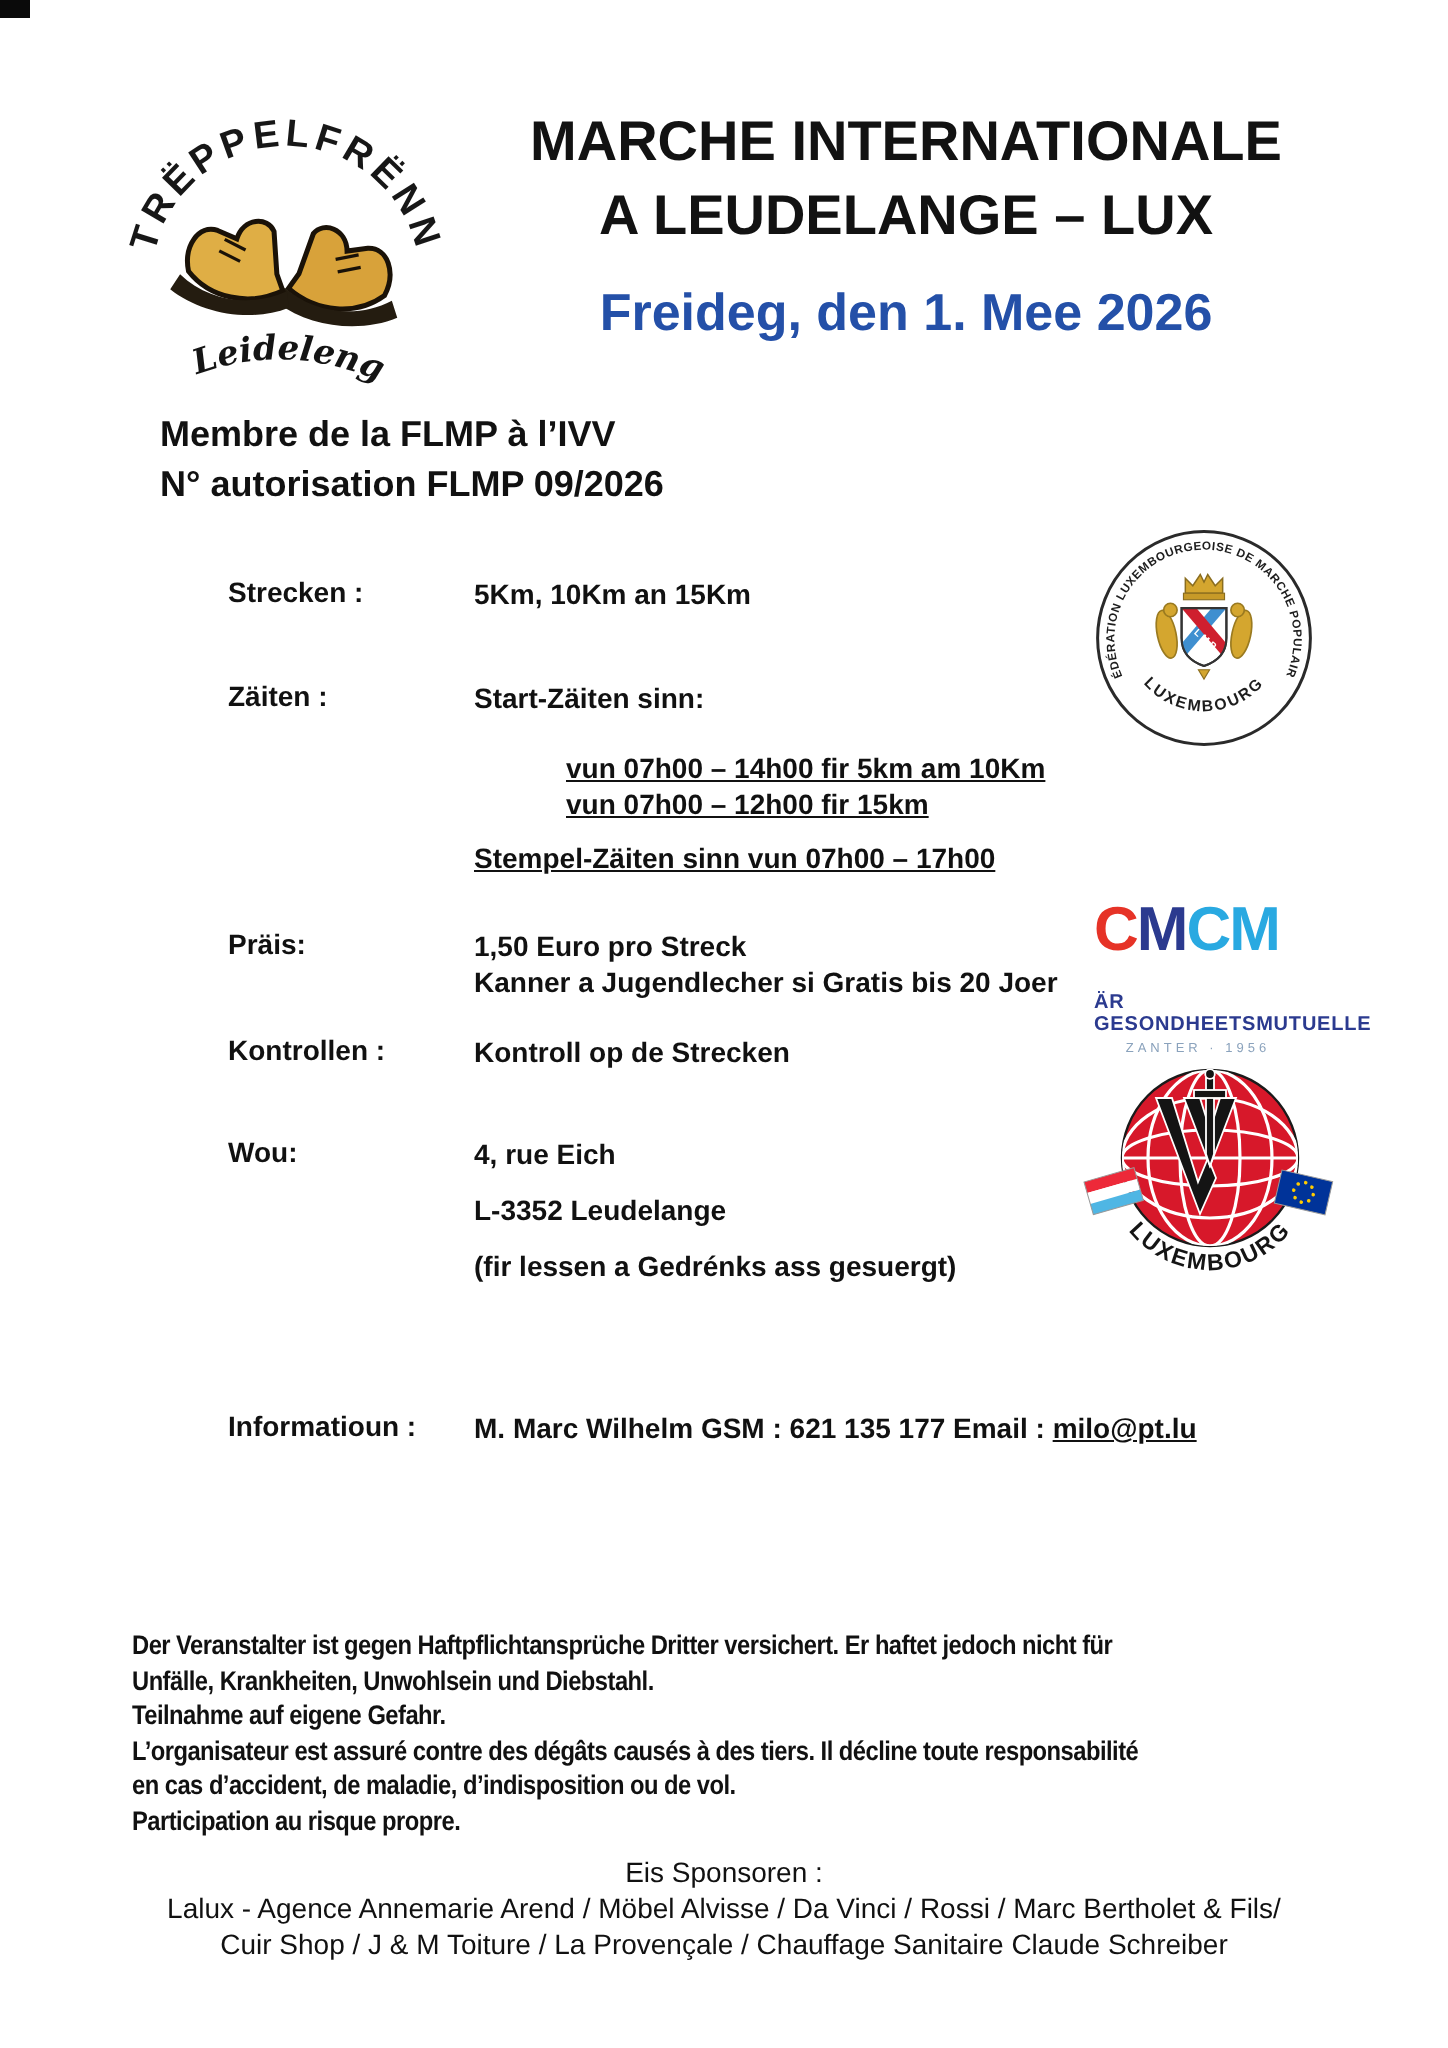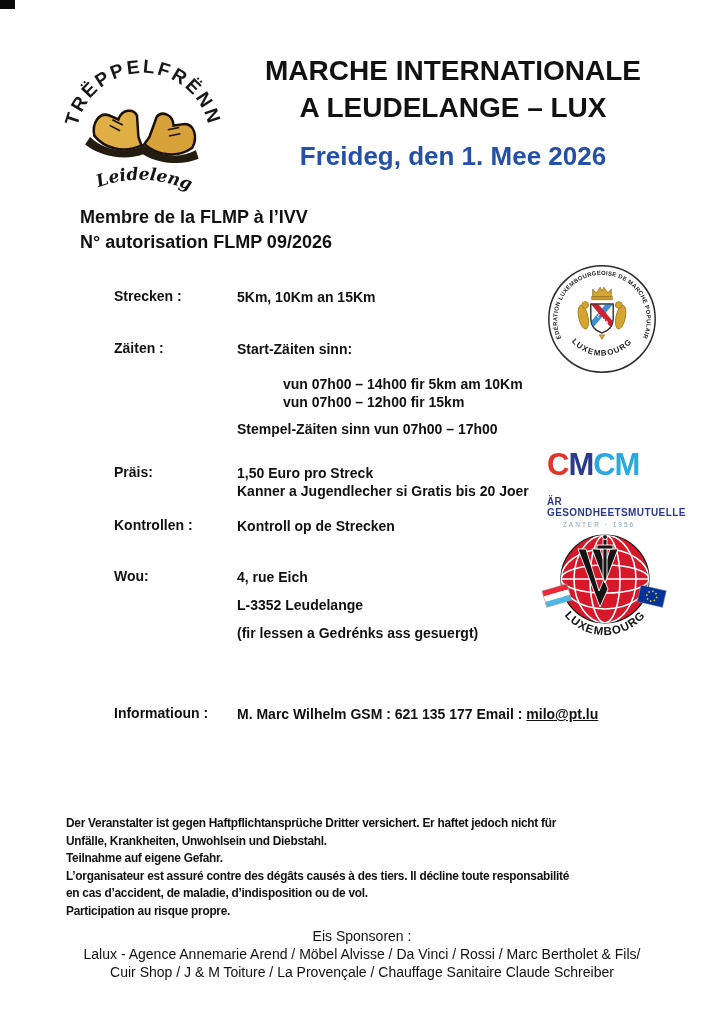--- a/index.html
+++ b/index.html
@@ -11,21 +11,21 @@
   
   .title-block{left:236px;top:52px;width:434px;text-align:center;}
   .title-line{font-size:28px;font-weight:bold;line-height:37px;letter-spacing:0px;color:#121212;}
   .date-line{font-size:26px;font-weight:bold;color:#2450a8;margin-top:15px;}
   
   .membership{left:80px;top:209px;font-size:18px;font-weight:bold;line-height:16px;}
   .membership .m2{margin-top:9px;}
   
   .row-label{position:absolute;left:66px;width:165px;font-size:14px;font-weight:bold;margin-left:48px;}
   .row-content{position:absolute;left:237px;width:340px;font-size:14px;font-weight:bold;line-height:18px;}
-  .sub-times{margin-top:17px;padding-left:46px;}
+  .sub-times{margin-top:17px;padding-left:46px;text-decoration:underline;}
   .stamp-line{margin-top:9px;}
   .wou-line{margin-bottom:10px;}
   .email-link{color:#111;text-decoration:underline;}
   
   .shuttle{left:66px;top:752px;width:638px;text-align:center;color:#2e74b5;
            font-size:15px;font-weight:bold;line-height:25px;}
   
   .disclaimer{left:66px;top:814px;width:660px;font-size:13.5px;font-weight:bold;
               line-height:17.5px;letter-spacing:-0.3px;transform:scaleX(0.88);transform-origin:left top;white-space:nowrap;}
   

